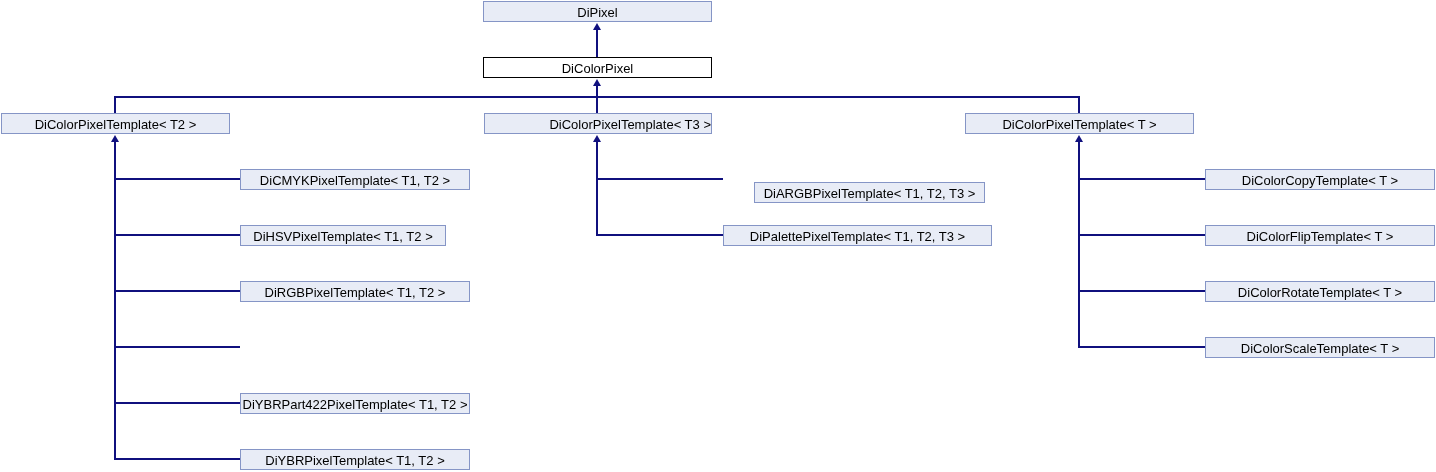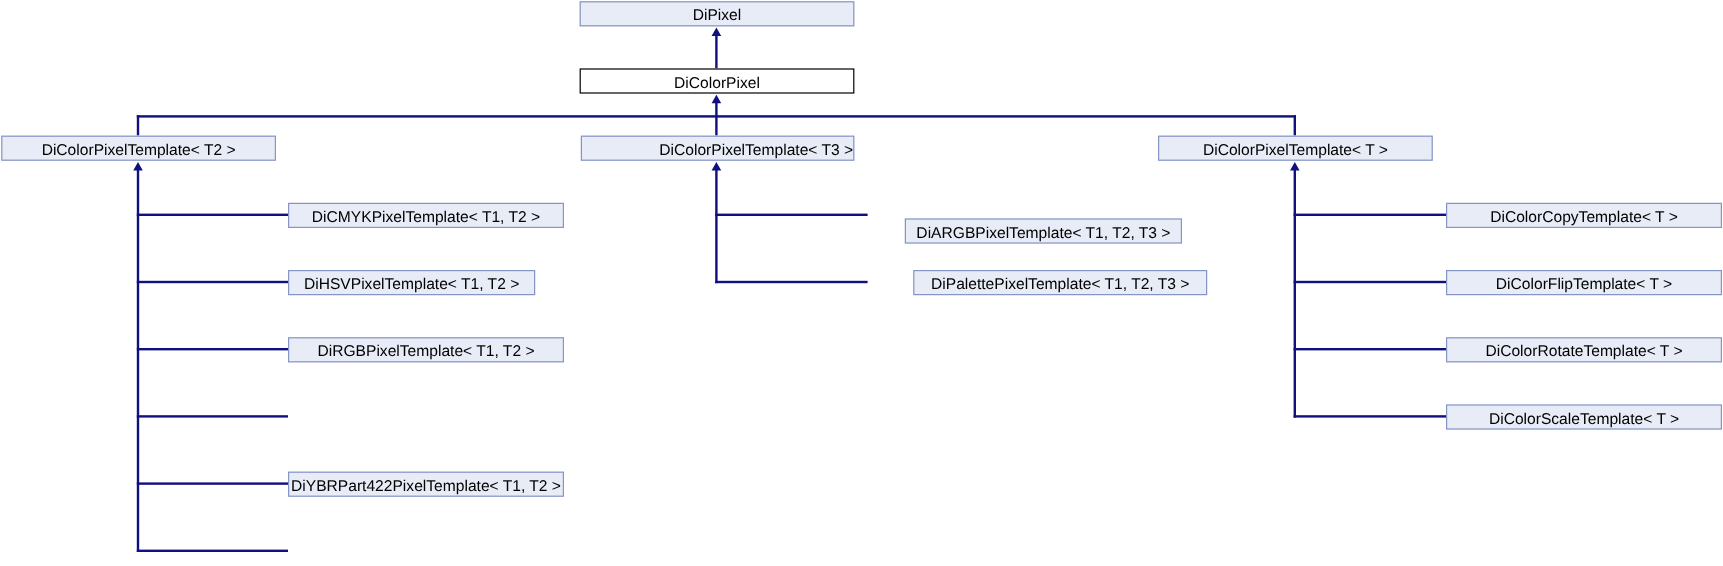--- a/index.html
+++ b/index.html
@@ -72,21 +72,22 @@
     <div class="edge" style="left: 1078px; top: 234px; width: 127px; height: 2px;"></div>
     <div class="edge" style="left: 1078px; top: 290px; width: 127px; height: 2px;"></div>
     <div class="edge" style="left: 1078px; top: 346px; width: 127px; height: 2px;"></div>
     <div class="node" style="left: 483px; top: 1px; width: 229px;">DiPixel</div>
     <div class="node current" style="left: 483px; top: 57px; width: 229px;">DiColorPixel</div>
     <div class="node" style="left: 1px; top: 113px; width: 229px;">DiColorPixelTemplate&lt; T2 &gt;</div>
     <div class="node" style="left: 240px; top: 169px; width: 230px;">DiCMYKPixelTemplate&lt; T1, T2 &gt;</div>
     <div class="node" style="left: 240px; top: 225px; width: 206px;">DiHSVPixelTemplate&lt; T1, T2 &gt;</div>
     <div class="node" style="left: 240px; top: 281px; width: 230px;">DiRGBPixelTemplate&lt; T1, T2 &gt;</div>
     <div class="node" style="left: 240px; top: 393px; width: 230px;">DiYBRPart422PixelTemplate&lt; T1, T2 &gt;</div>
+    <div class="node" style="left: 240px; top: 449px; width: 230px;">DiYBRPixelTemplate&lt; T1, T2 &gt;</div>
     <div class="node" style="left: 484px; top: 113px; width: 228px; text-align: right;">DiColorPixelTemplate&lt; T3 &gt;</div>
     <div class="node" style="left: 723px; top: 182px; width: 231px; margin-left: 31px;">DiARGBPixelTemplate&lt; T1, T2, T3 &gt;</div>
-    <div class="node" style="left: 761px; top: 225px; width: 245px;">DiPalettePixelTemplate&lt; T1, T2, T3 &gt;</div>
+    <div class="node" style="left: 723px; top: 225px; width: 269px;">DiPalettePixelTemplate&lt; T1, T2, T3 &gt;</div>
     <div class="node" style="left: 1205px; top: 169px; width: 230px;">DiColorCopyTemplate&lt; T &gt;</div>
     <div class="node" style="left: 965px; top: 113px; width: 229px;">DiColorPixelTemplate&lt; T &gt;</div>
     <div class="node" style="left: 1205px; top: 225px; width: 230px;">DiColorFlipTemplate&lt; T &gt;</div>
     <div class="node" style="left: 1205px; top: 281px; width: 230px;">DiColorRotateTemplate&lt; T &gt;</div>
     <div class="node" style="left: 1205px; top: 337px; width: 230px;">DiColorScaleTemplate&lt; T &gt;</div>
   </div>
 
 </body></html>

